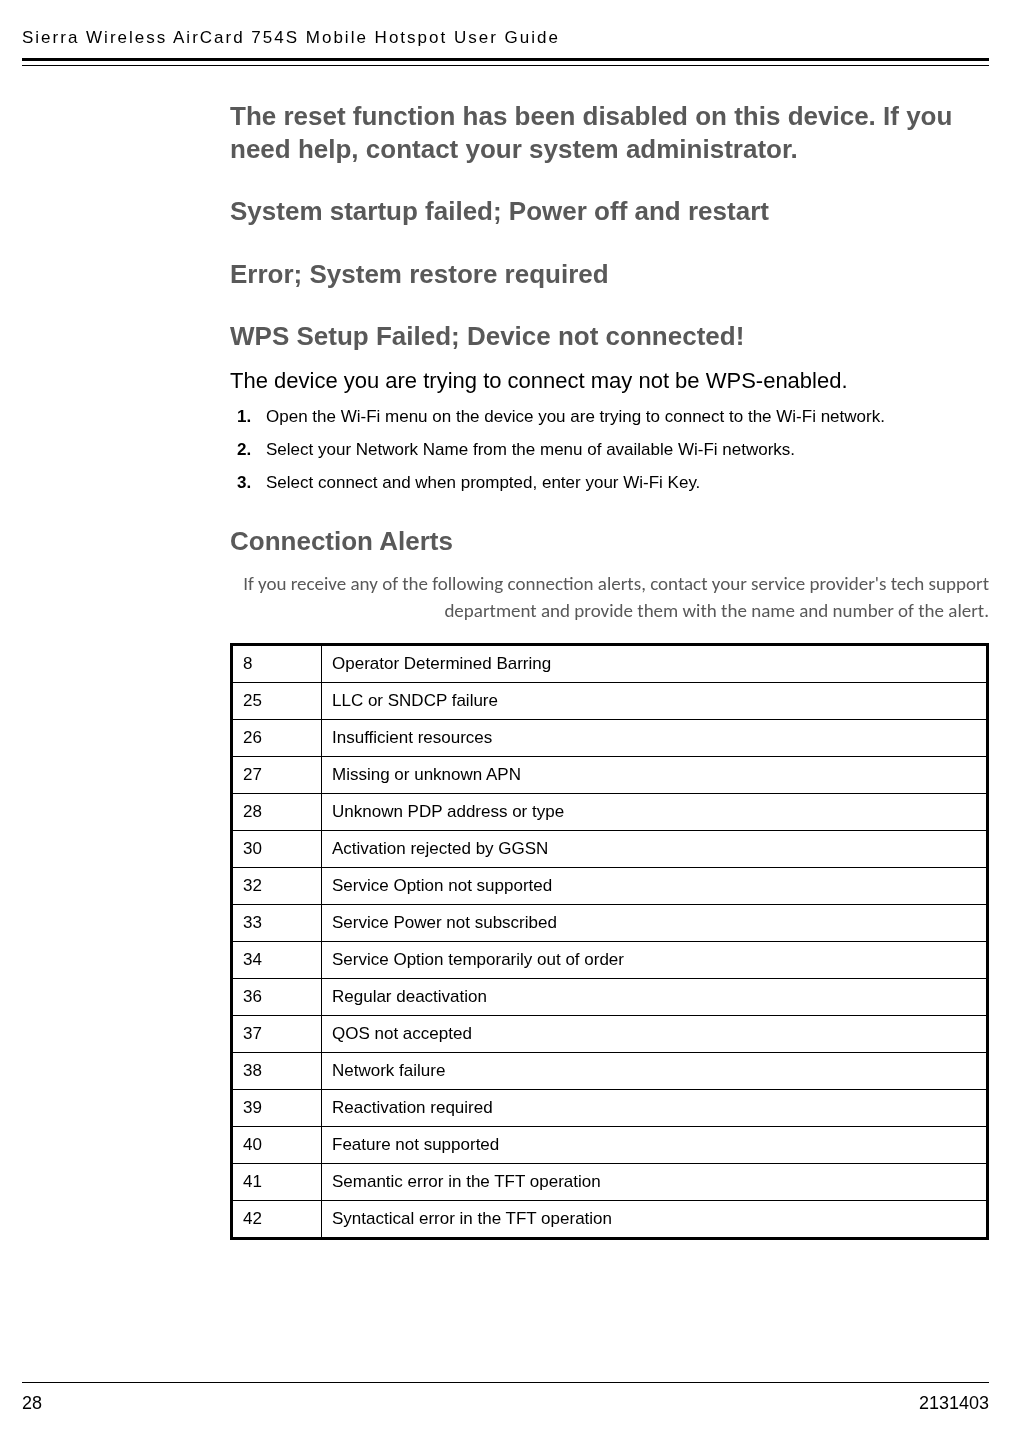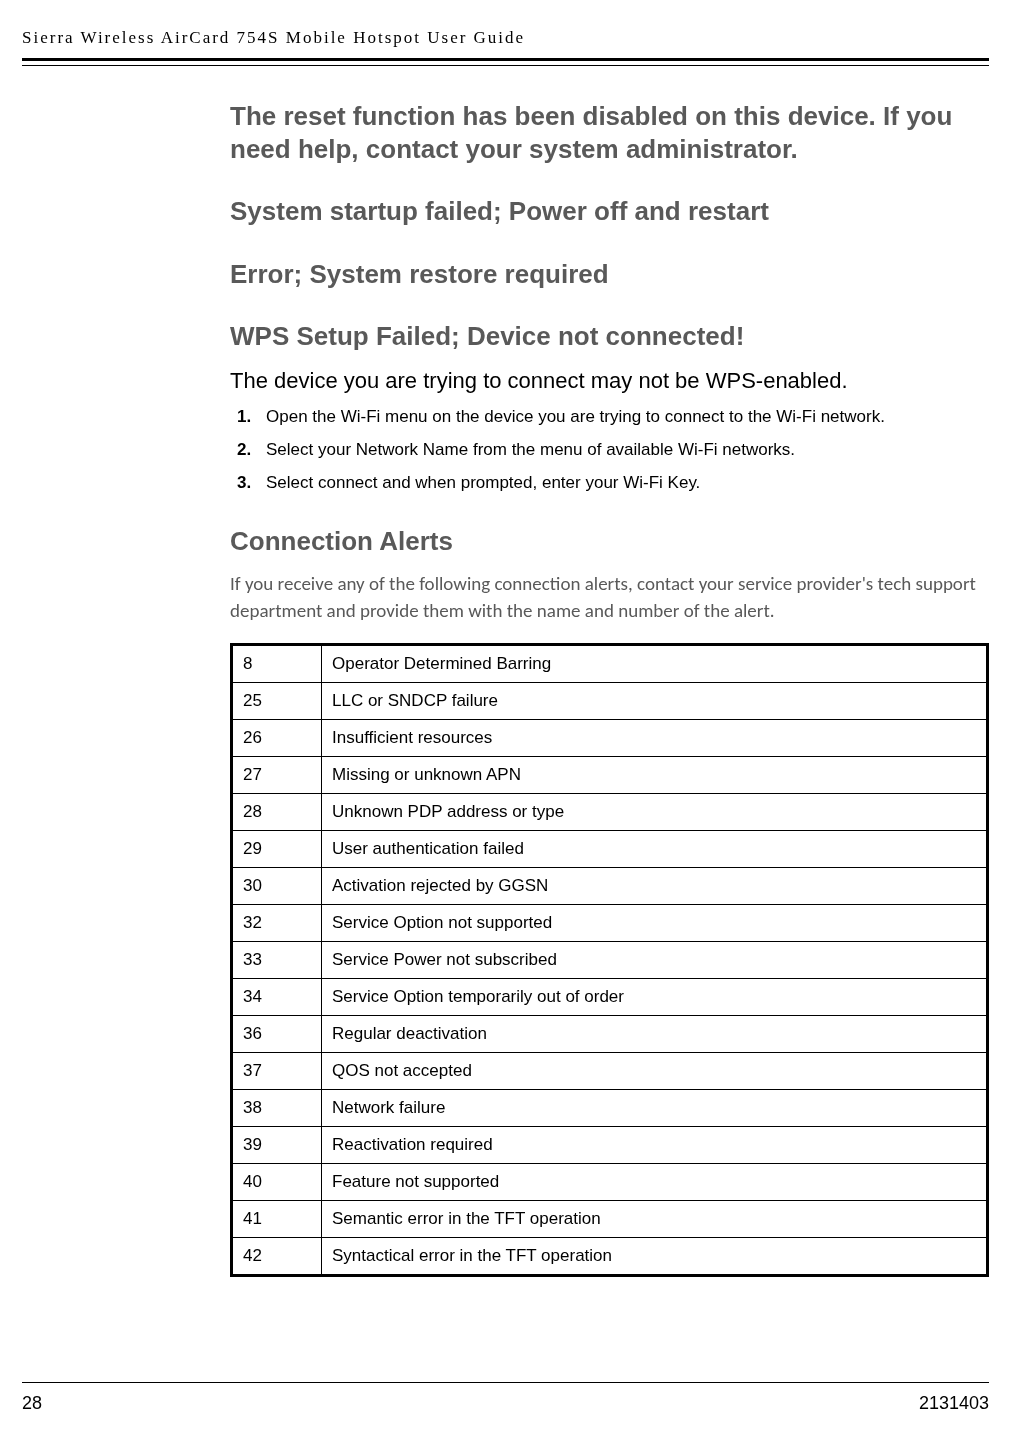--- a/index.html
+++ b/index.html
@@ -10,21 +10,21 @@
     font-family: Arial, Helvetica, sans-serif;
     color: #000;
   }
   .page {
     width: 1011px;
     height: 1442px;
     padding: 0;
     position: relative;
   }
   .running-head {
-    font-family: Liberation Serif, serif;
+    font-family: Liberation Sans, sans-serif;
     letter-spacing: 2px;
     font-size: 17px;
     color: #000;
     padding: 28px 0 10px 22px;
   }
   .header-rules {
     margin: 0 22px 0 22px;
   }
   .header-rules .thick {
     border-top: 3px solid #000;
@@ -70,20 +70,21 @@
   ol.steps li::marker {
     font-weight: bold;
   }
   .body-serif {
     font-family: "Segoe UI", "Calibri", Arial, sans-serif;
     font-size: 19px;
     color: #595959;
     line-height: 1.4;
     margin-top: 14px;
     margin-bottom: 18px;
+    text-align: right;
   }
   table.alerts {
     width: 100%;
     border-collapse: collapse;
     border: 3px solid #000;
     margin-top: 6px;
   }
   table.alerts td {
     border: 1px solid #000;
     font-family: Arial, Helvetica, sans-serif;
@@ -160,24 +161,20 @@
             <td class="num">26</td>
             <td>Insufficient resources</td>
           </tr>
         <tr>
             <td class="num">27</td>
             <td>Missing or unknown APN</td>
           </tr>
         <tr>
             <td class="num">28</td>
             <td>Unknown PDP address or type</td>
-          </tr>
-        <tr>
-            <td class="num">29</td>
-            <td>User authentication failed</td>
           </tr>
         <tr>
             <td class="num">30</td>
             <td>Activation rejected by GGSN</td>
           </tr>
         <tr>
             <td class="num">32</td>
             <td>Service Option not supported</td>
           </tr>
         <tr>

